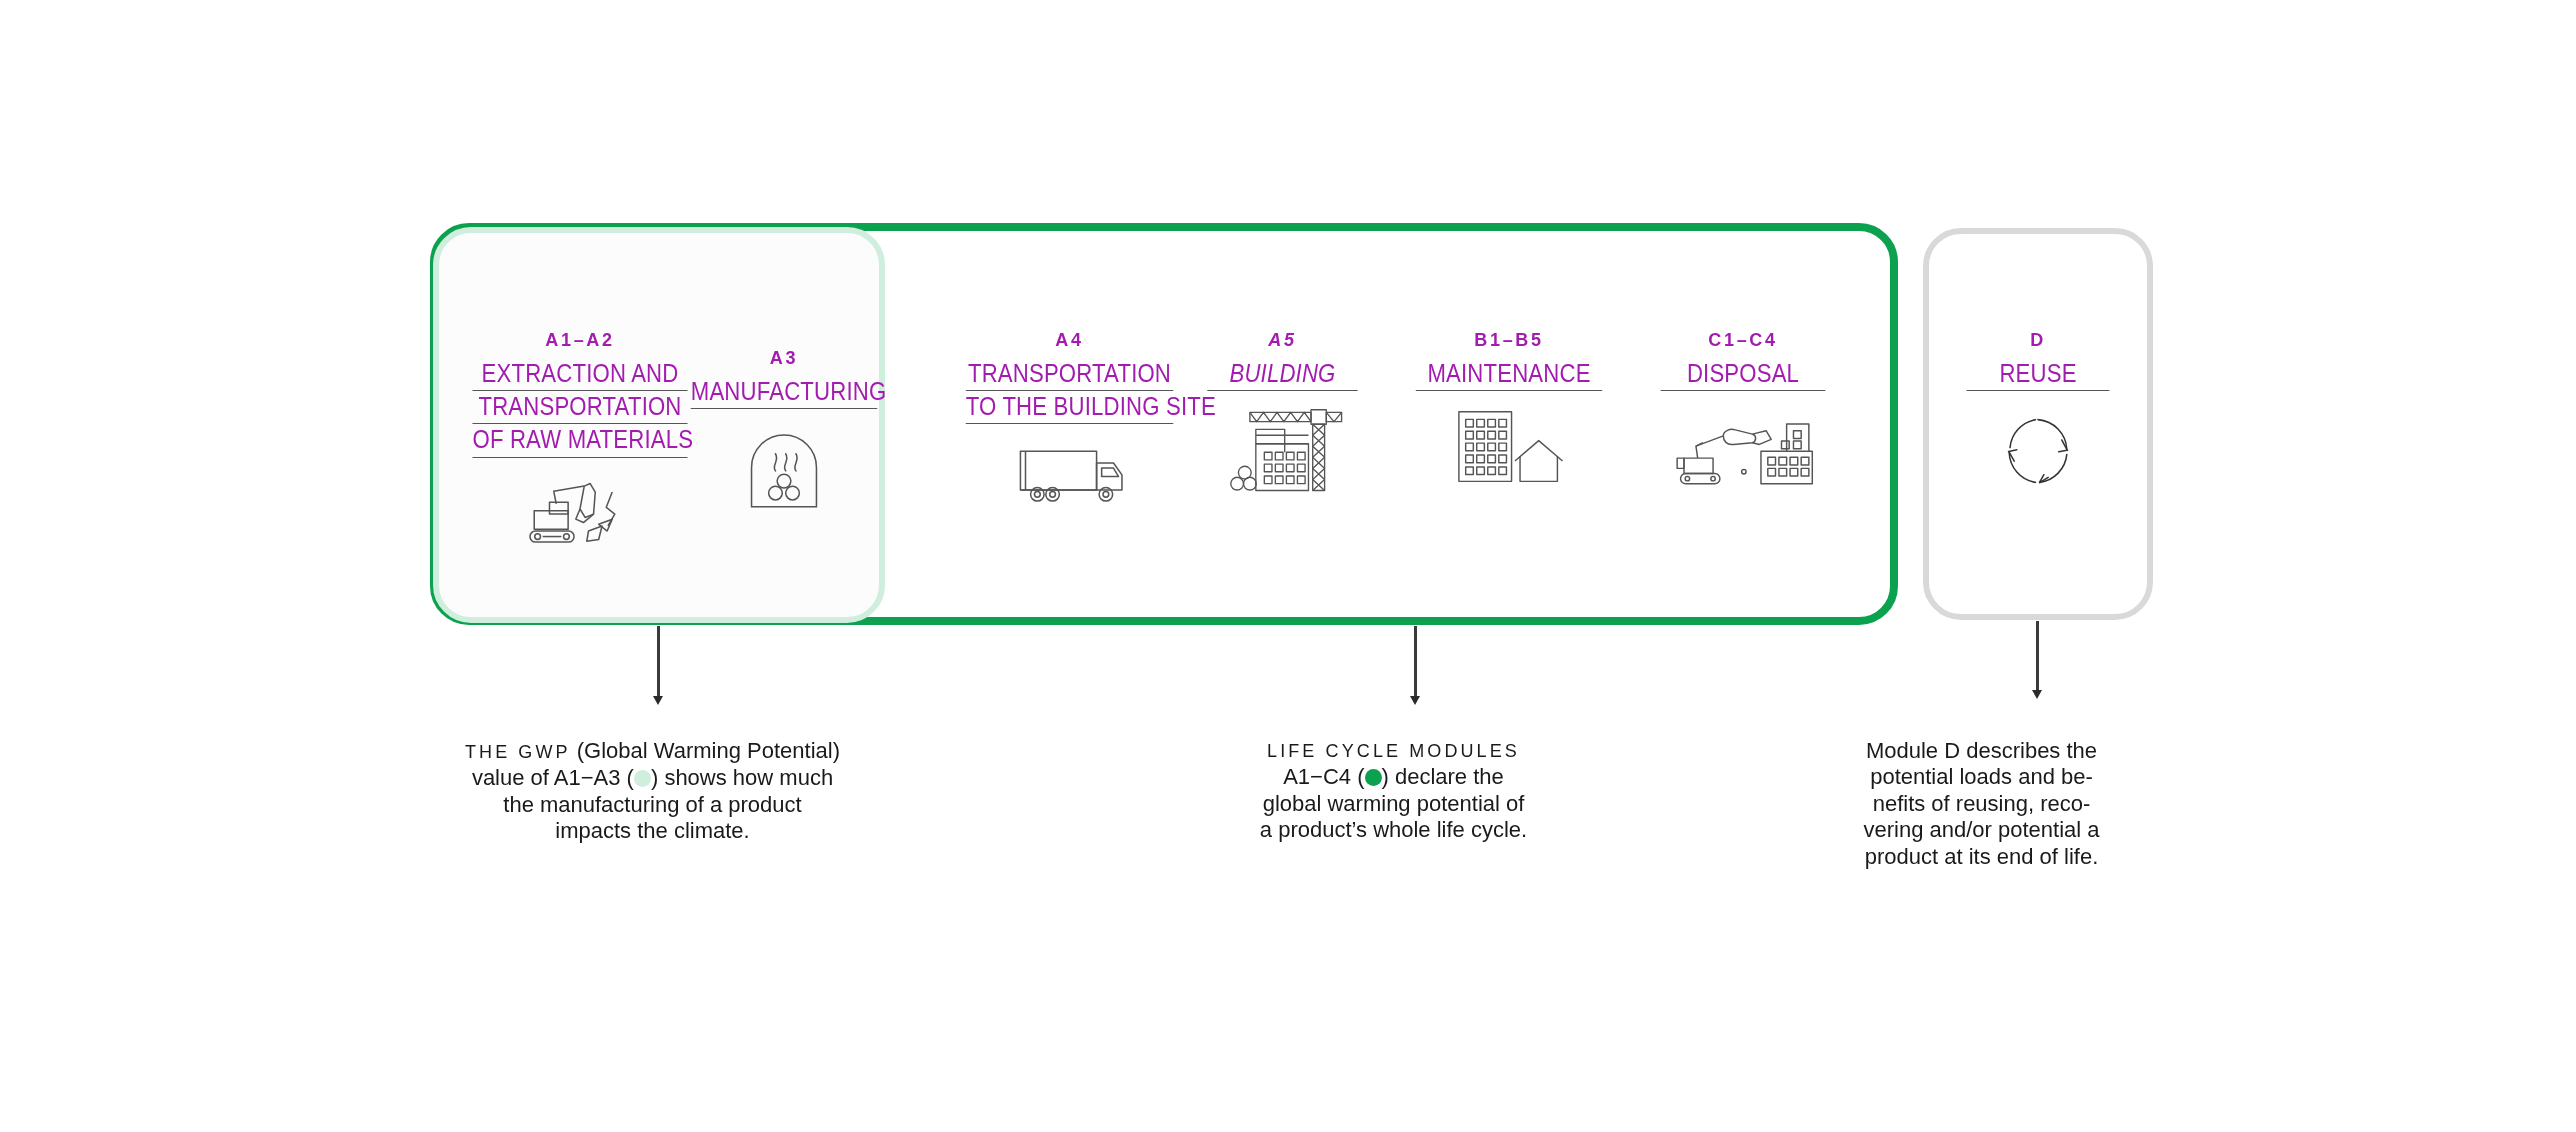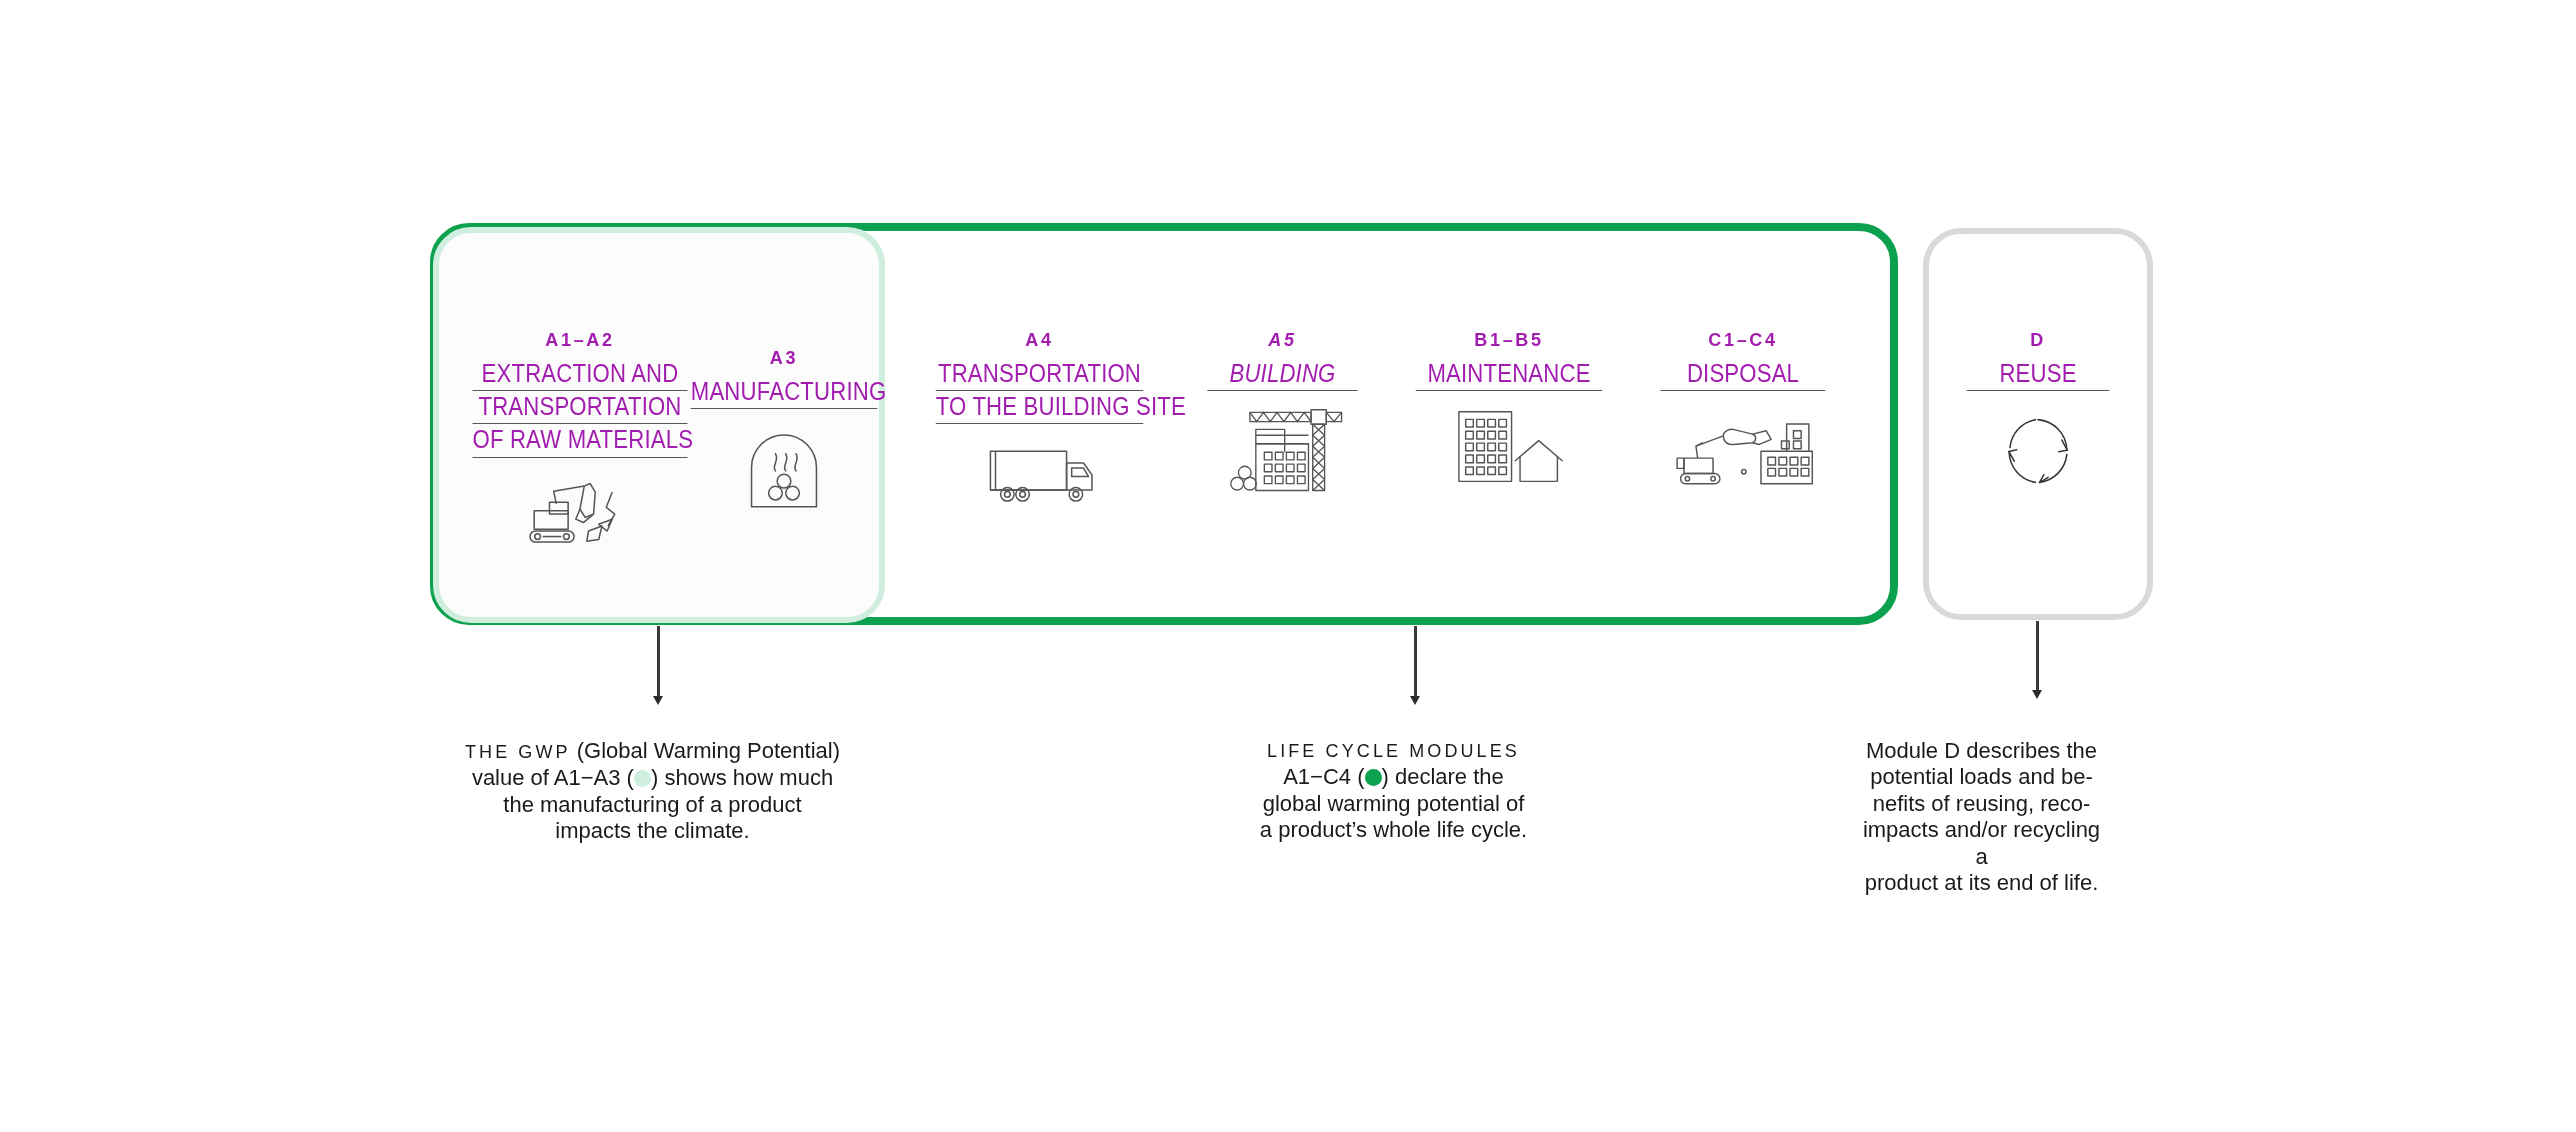--- a/index.html
+++ b/index.html
@@ -179,21 +179,21 @@
           <path d="M50 50 C45 44 55 38 50 30" stroke-linecap="round"></path>
           <path d="M62 50 C57 44 67 38 62 30" stroke-linecap="round"></path>
           <circle cx="48" cy="62" r="8"></circle>
           <circle cx="38" cy="76" r="8"></circle>
           <circle cx="58" cy="76" r="8"></circle>
         </g>
       </svg>
     </div>
   </div>
 
-  <div class="cell" style="left:916px; top:331px; width:247px;">
+  <div class="cell" style="left:946px; top:331px; width:247px;">
     <div class="code">A4</div>
     <div class="title">
       <span>TRANSPORTATION</span>
       <span>TO THE BUILDING SITE</span>
     </div>
     <div class="icon-wrap" style="margin-top:17px;">
       <svg width="119" height="66" viewBox="0 0 140 78">
         <g fill="none" stroke="#555" stroke-width="1.8" stroke-linejoin="round">
           <rect x="12" y="12" width="90" height="46"></rect>
           <line x1="18" y1="12" x2="18" y2="58"></line>
@@ -370,18 +370,18 @@
       <span>A1−C4 (</span><span class="dot green"></span><span>) declare the</span>
     </div>
     <div>global warming potential of</div>
     <div>a product’s whole life cycle.</div>
   </div>
 
   <div class="caption" style="left:1862px; top:738px; width:239px;">
     <div>Module D describes the</div>
     <div>potential loads and be-</div>
     <div>nefits of reusing, reco-</div>
-    <div>impacts and/or recycling a</div>
+    <div>vering and/or potential a</div>
     <div>product at its end of life.</div>
   </div>
 
 </div>
 
 
 </body></html>

